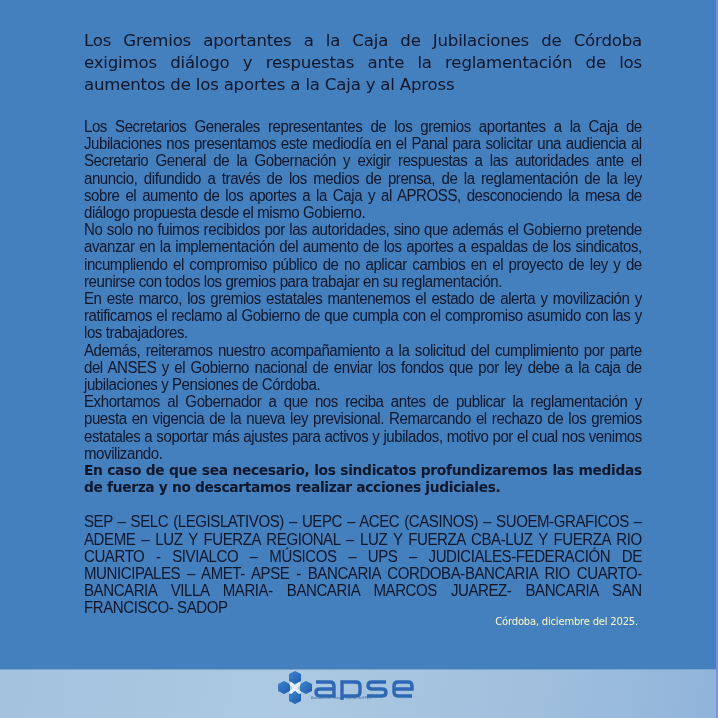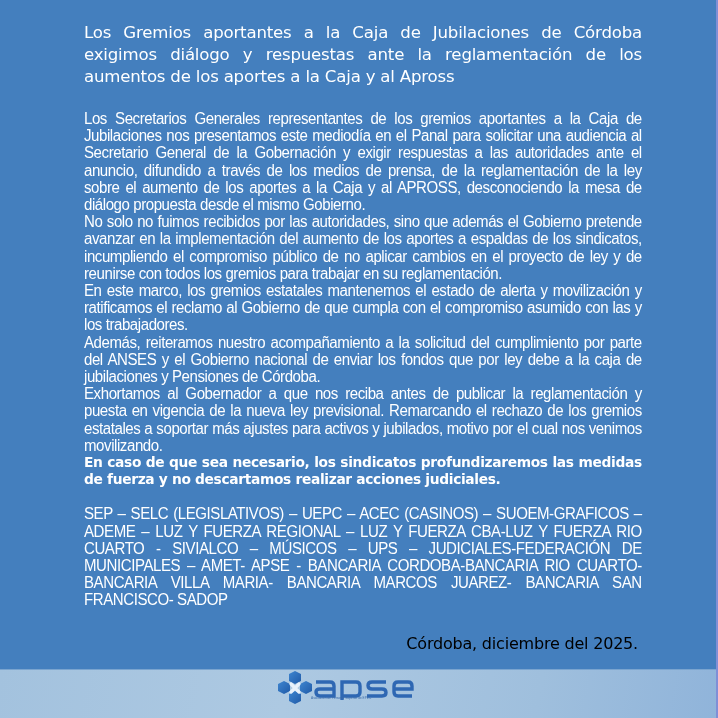--- a/index.html
+++ b/index.html
@@ -42,23 +42,23 @@
       position: absolute;
       left: 0;
       top: 669px;
       width: 716px;
       height: 1px;
       background: #7aa4cf;
     }
     .content {
       position: absolute;
       left: 84px;
-      top: 22px;
+      top: 30px;
       width: 558px;
-      color: #ffffff;
+      color: #0f172a;
     }
     .title {
       font-family: "DejaVu Sans", sans-serif;
       font-size: 16.6px;
       line-height: 22px;
       text-align: justify;
       text-align-last: left;
       letter-spacing: -0.2px;
       margin: 0;
     }
@@ -97,24 +97,24 @@
       line-height: 17.2px;
       text-align: justify;
       letter-spacing: -0.45px;
       transform: scaleX(0.965);
       transform-origin: left top;
       width: 578px;
     }
     .dateline {
       position: absolute;
       right: 80px;
-      top: 634px;
+      top: 616px;
       font-family: "DejaVu Sans", sans-serif;
-      font-size: 16px;
-      color: #000000;
+      font-size: 10px;
+      color: #fef9c3;
       letter-spacing: -0.2px;
     }
     .logo {
       position: absolute;
       left: 276px;
       top: 670px;
       width: 150px;
       height: 40px;
     }
     .logo-mark {

